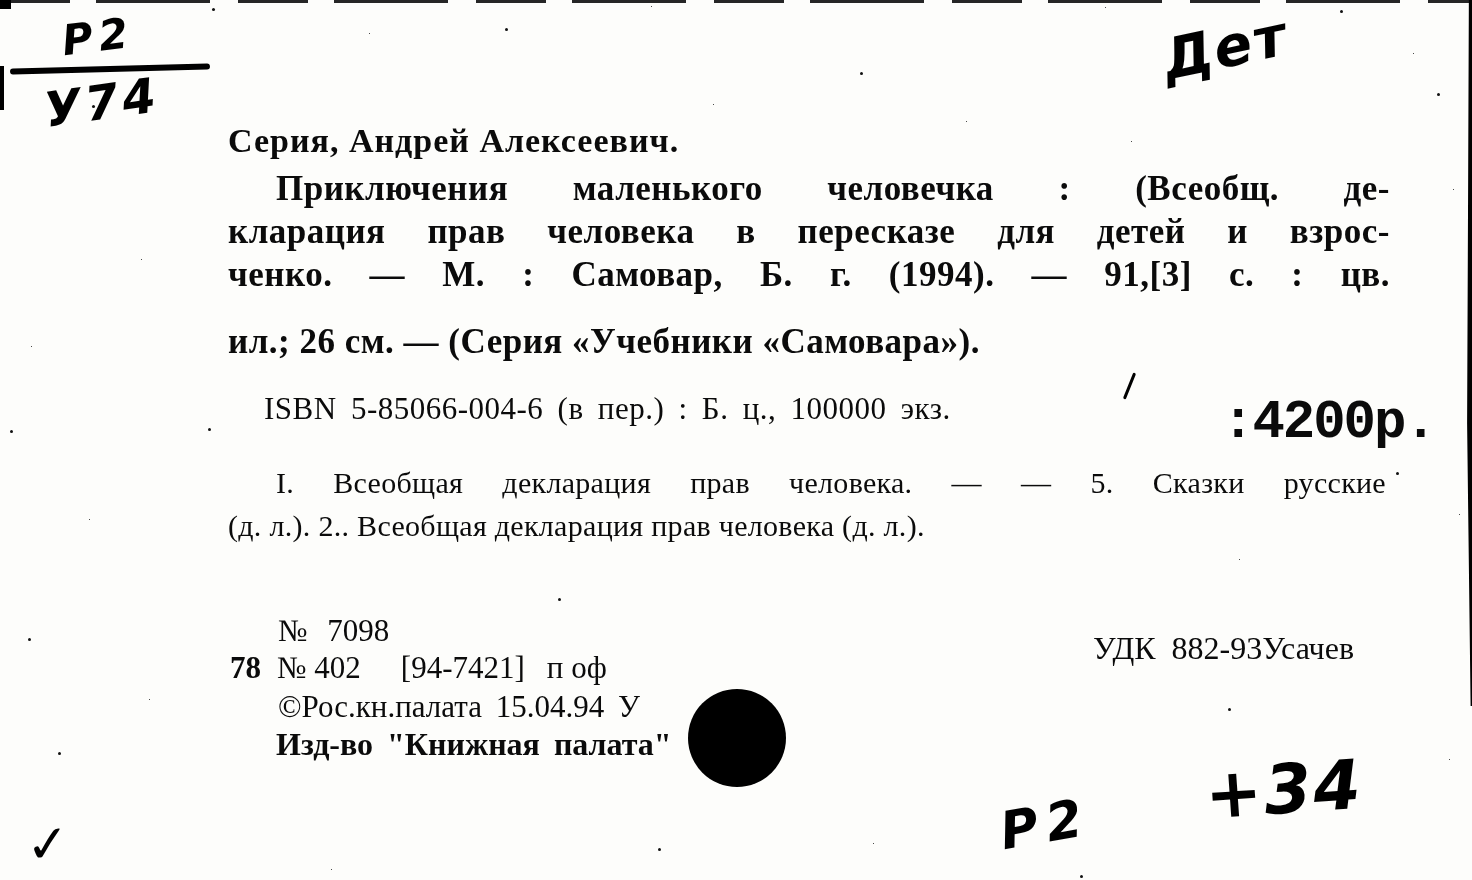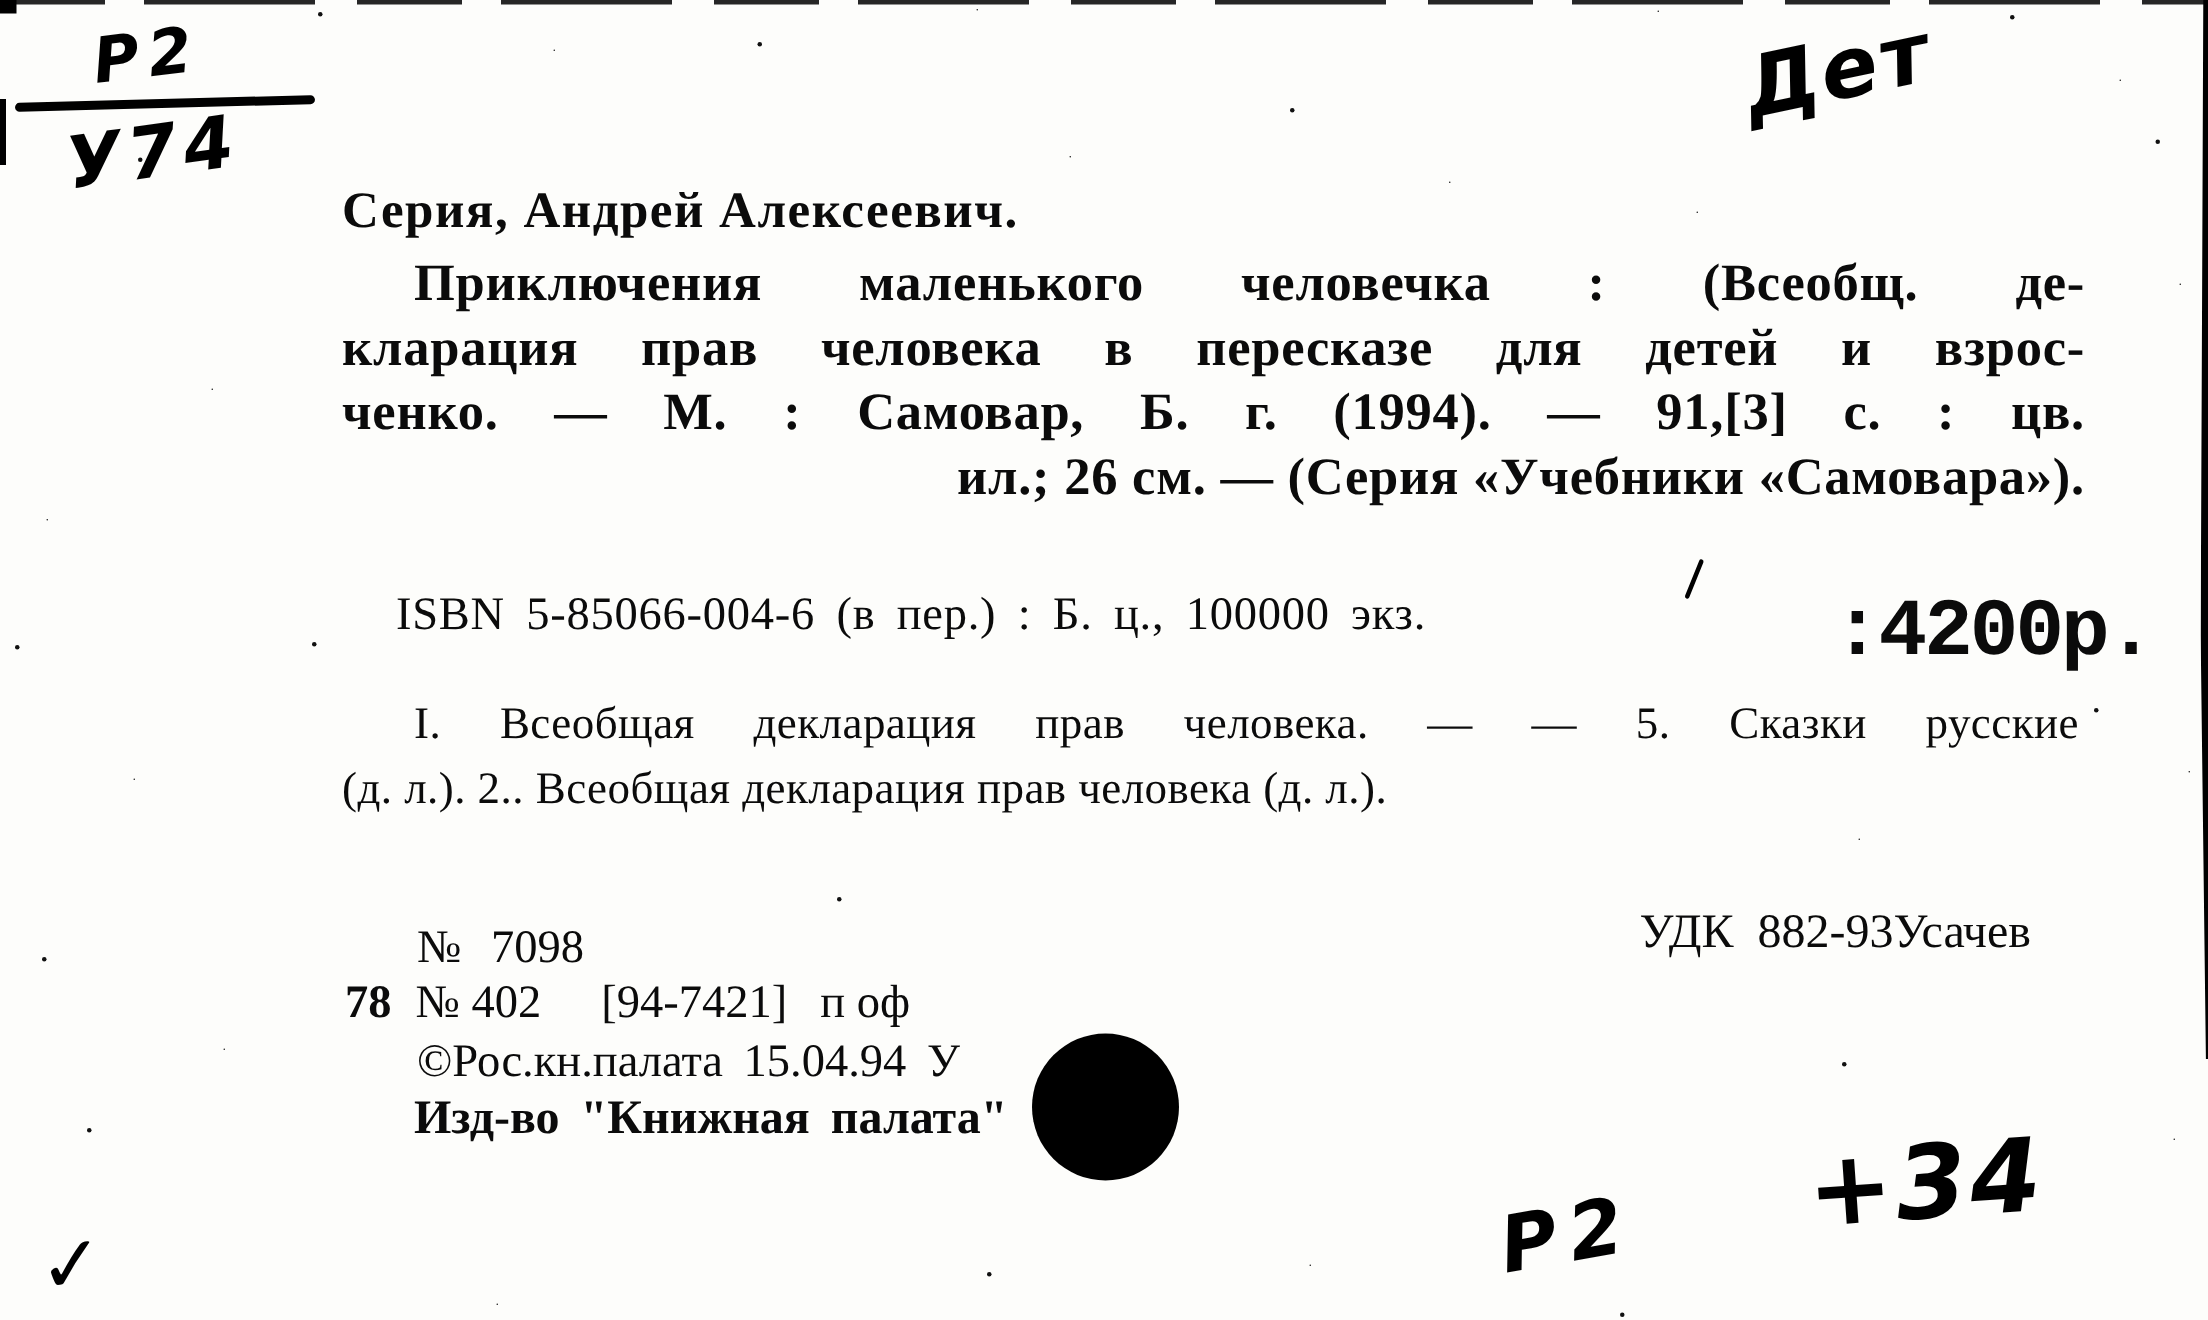--- a/index.html
+++ b/index.html
@@ -44,36 +44,36 @@
   .hw-bottom-p2{left:1000px;top:798px;font-size:52px;transform:rotate(-10deg);letter-spacing:8px;}
   .hw-bottom-34{left:1205px;top:756px;font-size:68px;transform:rotate(-4deg);letter-spacing:2px;}
   .hw-check{left:26px;top:818px;font-size:52px;transform:rotate(-4deg);font-style:normal;}
 
   
   .heading{left:228px;top:122px;font-size:34px;font-weight:bold;letter-spacing:1px;}
   .body-block{left:228px;top:167px;width:1162px;font-size:35px;font-weight:bold;
     line-height:43px;letter-spacing:.5px;}
   .body-block .jline{text-align:justify;text-align-last:justify;}
   .body-block .jline.first{padding-left:48px;}
-  .body-block .lline{text-align:right;}
+  .body-block .lline{text-align:left;margin-top:24px;}
   .isbn{left:264px;top:391px;font-size:31px;letter-spacing:.5px;word-spacing:6px;}
   .price{left:1222px;top:392px;font-family:"Liberation Mono", monospace;
     font-weight:bold;font-size:54px;letter-spacing:-2px;text-align:center;}
   .tracing-block{left:228px;top:461px;width:1158px;font-size:30px;line-height:43px;letter-spacing:.3px;}
   .tracing-block .jline{text-align:justify;text-align-last:justify;padding-left:48px;}
   .tracing-block .lline{text-align:left;font-family:Liberation Serif, serif;}
   .record-number{left:278px;top:613px;font-size:31px;word-spacing:12px;}
   .batch-line{left:230px;top:650px;font-size:31px;}
   .batch-line .b{font-weight:bold;}
   .batch-line .sp1{margin-left:16px;}
   .batch-line .sp2{margin-left:40px;}
   .batch-line .sp3{margin-left:22px;}
   .copyright-line{left:278px;top:689px;font-size:31px;word-spacing:6px;}
   .publisher-line{left:276px;top:726px;font-size:32px;font-weight:bold;word-spacing:6px;}
-  .udk{left:1093px;top:602px;font-size:32px;word-spacing:8px;}
+  .udk{left:1093px;top:630px;font-size:32px;word-spacing:8px;}
 
   .hole-punch{left:688px;top:689px;width:98px;height:98px;background:#000;border-radius:50%;z-index:5;}
   .hw,.price{z-index:6;}
 </style>
 </head>
 <body>
 
 <div class="abs scan-top-border"></div>
 <div class="abs scan-right-bar"></div>
 <div class="abs scan-left-tick"></div>

